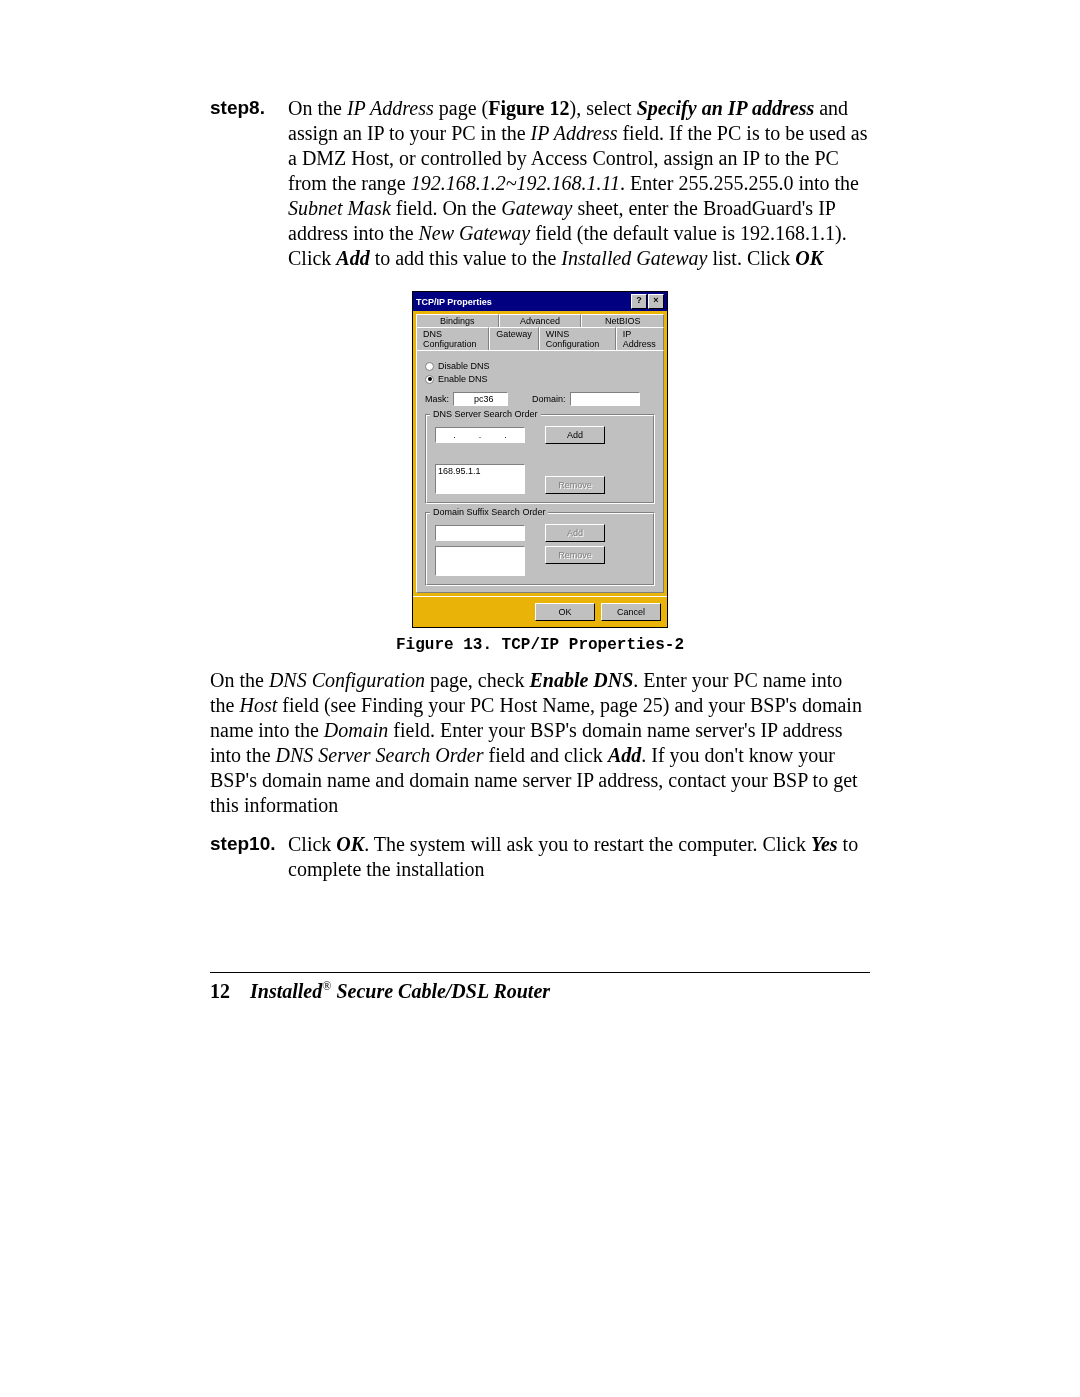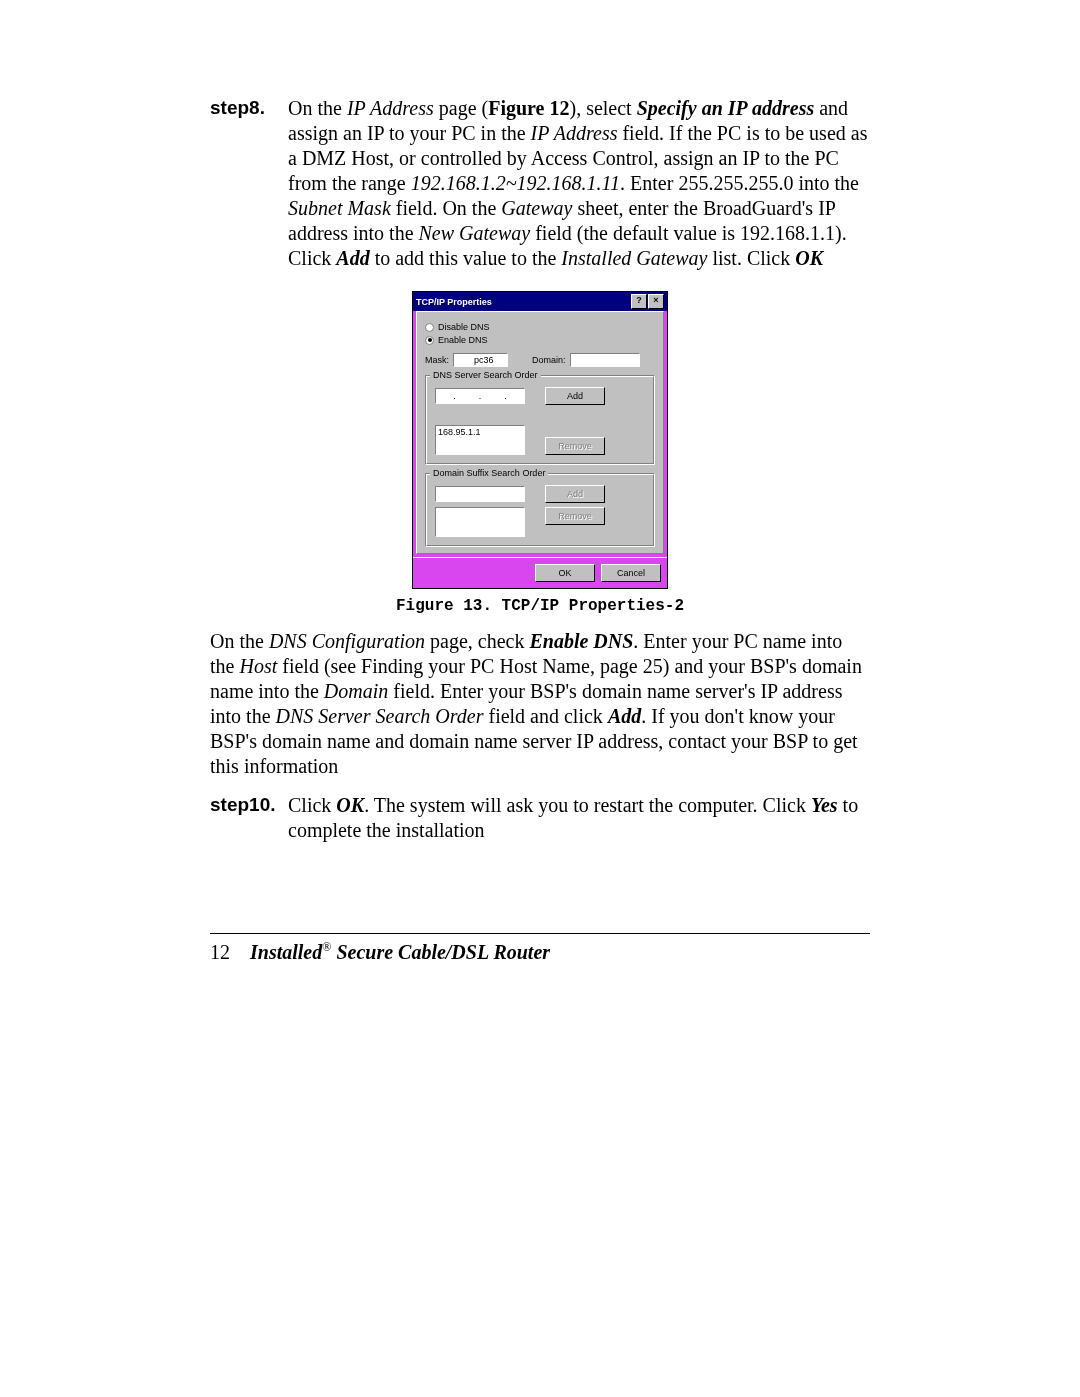--- a/index.html
+++ b/index.html
@@ -40,21 +40,21 @@
     text-align: center;
     margin: 20px 0 10px 0;
   }
   .dialog {
     width: 254px;
     margin: 0 auto 8px auto;
     font-family: "MS Sans Serif", Tahoma, Arial, sans-serif;
     font-size: 9px;
     text-align: left;
     border: 1px solid #000;
-    background: #d946ef;
+    background: #eab308;
   }
   .dlg-title {
     background: #000080;
     color: #fff;
     padding: 2px 3px;
     display: flex;
     justify-content: space-between;
     align-items: center;
     font-weight: bold;
   }
@@ -145,21 +145,21 @@
     font-weight: bold;
     font-size: 16px;
     margin-top: 6px;
   }
   .footer {
     margin-top: 90px;
     border-top: 1px solid #000;
     padding-top: 6px;
     font-size: 20px;
   }
-  .footer .pgnum { font-weight: normal; margin-top: 30px; }
+  .footer .pgnum { font-weight: bold; margin-top: 30px; }
   .footer .brand { font-weight: bold; font-style: italic; }
   .footer .sup { font-size: 12px; vertical-align: super; }
   .footer .tail { font-weight: bold; font-style: italic; }
 </style>
 </head>
 <body>
 
 <div class="page">
 
   <div class="step-block">
@@ -170,20 +170,33 @@
   </div>
 
   <div class="fig-wrap">
     <div class="dialog">
       <div class="dlg-title">
         <span>TCP/IP Properties</span>
         <span class="dlg-ctrls">
           <span class="dlg-btn">?</span>
           <span class="dlg-btn">×</span>
         </span>
+      </div>
+      <div class="tabstrip">
+        <div class="tabrow">
+          <div class="tab" style="flex:1;text-align:center">Bindings</div>
+          <div class="tab" style="flex:1;text-align:center">Advanced</div>
+          <div class="tab" style="flex:1;text-align:center">NetBIOS</div>
+        </div>
+        <div class="tabrow">
+          <div class="tab">DNS Configuration</div>
+          <div class="tab">Gateway</div>
+          <div class="tab">WINS Configuration</div>
+          <div class="tab">IP Address</div>
+        </div>
       </div>
       <div class="tabpanel">
         <div class="radio-row">
           <span class="radio"></span>
             <span>Disable DNS</span>
         </div>
         <div class="radio-row">
           <span class="radio">
               <span class="dot"></span>
             </span>

